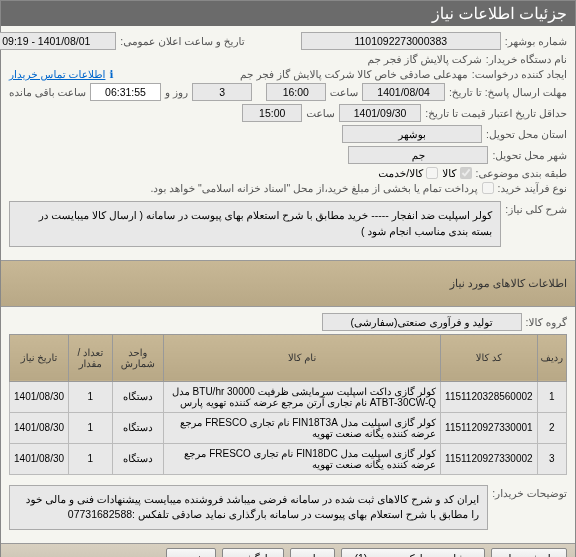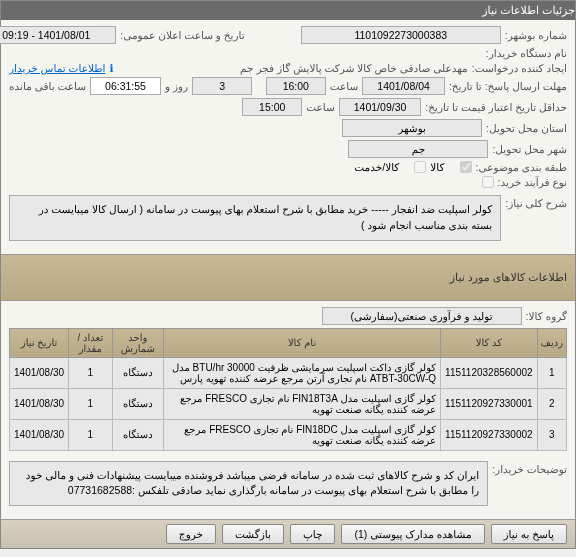--- a/index.html
+++ b/index.html
@@ -1,31 +1,31 @@
 <!DOCTYPE html>
 <html dir="rtl" lang="fa"><head>
 <meta charset="utf-8">
 <style>
 * { box-sizing: border-box; margin: 0; padding: 0; }
 body { font-family: Tahoma, Arial, sans-serif; font-size: 10.5px; background: #f0f0f0; width: 576px; direction: rtl; }
 .panel { border: 1px solid #888; background: #f5f5f0; }
-.panel-header { background: #6b6b6b; color: #fff; padding: 3px 0; font-size: 11px; }
+.panel-header { background: #6b6b6b; color: #fff; padding: 3px 8px; font-size: 16px; }
 .section-header { background: linear-gradient(#c8b896,#b8a886); color: #333; padding: 16px 8px; font-size: 11px; border-top: 1px solid #999; border-bottom: 1px solid #999; }
 .form-area { padding: 6px 8px; }
 .row { display: flex; align-items: center; margin-bottom: 3px; gap: 4px; }
 .label { color: #555; font-size: 10.5px; white-space: nowrap; }
 .value-box { background: #e8e8e8; border: 1px solid #aaa; padding: 2px 14px; font-size: 10.5px; min-width: 60px; text-align: center; }
 .wide { min-width: 140px; }
 .xwide { min-width: 200px; margin-left: 44px; }
 .link { color: #0066cc; text-decoration: underline; cursor: pointer; }
-.chk { display: inline-flex; align-items: center; gap: 15px; }
+.chk { display: inline-flex; align-items: center; gap: 3px; }
 .chk input { width: 12px; height: 12px; }
 .desc-box { background: #e8e8e8; border: 1px solid #aaa; padding: 6px 8px; margin: 4px 0; font-size: 10.5px; line-height: 1.5; }
 table { width: 100%; border-collapse: collapse; font-size: 10px; }
-th { background: linear-gradient(#c8b896,#b8a886); color: #333; padding: 3px 3px; border: 1px solid #999; font-weight: normal; }
+th { background: linear-gradient(#c8b896,#b8a886); color: #333; padding: 12px 3px; border: 1px solid #999; font-weight: normal; }
 td { background: #e8e8e8; padding: 4px 4px; border: 1px solid #bbb; text-align: center; }
 td.right { text-align: right; }
 .footer-bar { background: linear-gradient(#d8d0c0,#c8c0b0); padding: 4px 8px; display: flex; gap: 6px; justify-content: flex-start; border-top: 1px solid #999; }
 .btn { background: linear-gradient(#f8f8f8,#e0e0e0); border: 1px solid #888; padding: 3px 12px; font-size: 10.5px; font-family: inherit; cursor: pointer; border-radius: 2px; }
 .two-col { display: flex; gap: 12px; }
 .col { flex: 1; }
 .spacer { flex: 1; }
 </style>
 </head>
 <body>
@@ -44,20 +44,21 @@
       <div class="col">
         <div class="row">
           <span class="label">تاریخ و ساعت اعلان عمومی:</span>
           <span class="value-box wide">1401/08/01 - 09:19</span>
         </div>
       </div>
     </div>
 
     <div class="row">
       <span class="label">نام دستگاه خریدار:</span>
+      <span class="label">شرکت پالایش گاز فجر جم</span>
     </div>
 
     <div class="row">
       <span class="label">ایجاد کننده درخواست:</span>
       <span class="label">مهدعلی صادقی خاص کالا شرکت پالایش گاز فجر جم</span>
       <span class="spacer"></span>
       <span style="color:#0066cc;">ℹ</span>
       <span class="link">اطلاعات تماس خریدار</span>
     </div>
 
@@ -100,20 +101,21 @@
           <input type="checkbox" disabled="" style="">
           <span>کالا/خدمت</span>
         </label>
     </div>
 
     <div class="row">
       <span class="label">نوع فرآیند خرید:</span>
       <label class="chk">
           <input type="checkbox" disabled="" style="">
         </label>
+      <span class="label">پرداخت تمام یا بخشی از مبلغ خرید،از محل "اسناد خزانه اسلامی" خواهد بود.</span>
     </div>
 
     <div class="row" style="align-items:flex-start">
       <span class="label" style="padding-top:6px">شرح کلی نیاز:</span>
       <div class="desc-box" style="flex:1">کولر اسپلیت ضد انفجار ----- خرید مطابق با شرح استعلام بهای پیوست در سامانه ( ارسال کالا میبایست در بسته بندی مناسب انجام شود )</div>
     </div>
   </div>
 
   <div class="section-header">اطلاعات کالاهای مورد نیاز</div>
 

